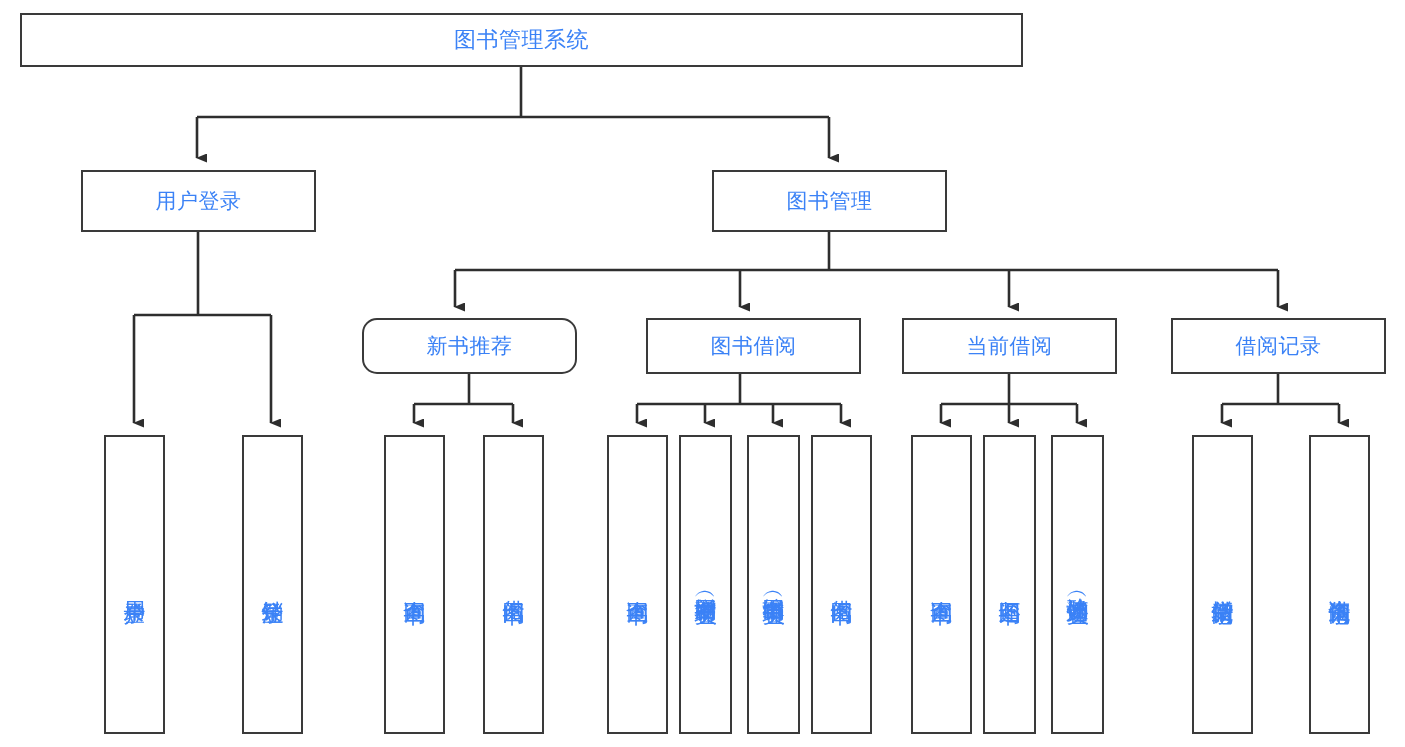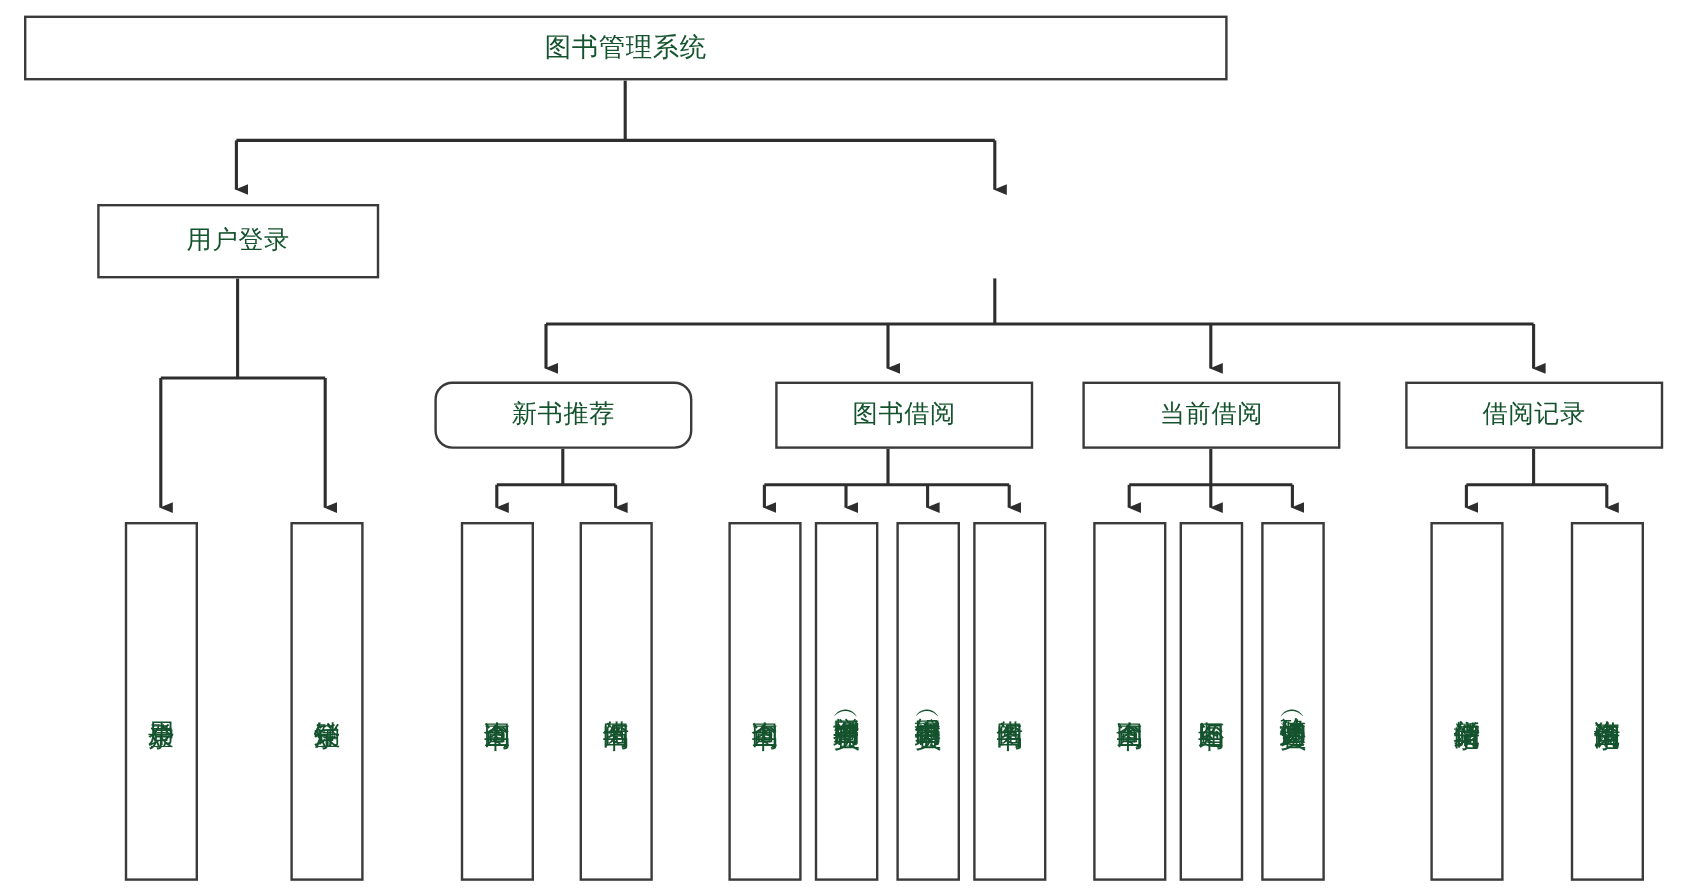--- a/index.html
+++ b/index.html
@@ -18,21 +18,21 @@
     overflow: hidden;
   }
   .node {
     position: absolute;
     box-sizing: border-box;
     background: #ffffff;
     border: 2px solid #3a3a3a;
     display: flex;
     align-items: center;
     justify-content: center;
-    color: #14532d;
+    color: #3b82f6;
   }
   .node .label {
     display: block;
     text-align: center;
     line-height: 1.18;
     white-space: nowrap;
   }
   
   .node.h .label {
     font-size: 21px;
@@ -126,20 +126,23 @@
     </g>
   </svg>
 
   <div class="node h root" style="left:20px; top:13px; width:1003px; height:54px;">
     <span class="label">图书管理系统</span>
   </div>
 
   <div class="node h" style="left:81px; top:170px; width:235px; height:62px;">
     <span class="label">用户登录</span>
   </div>
+  <div class="node h" style="left:712px; top:170px; width:235px; height:62px;">
+    <span class="label">图书管理</span>
+  </div>
 
   <div class="node h" style="left:362px; top:318px; width:215px; height:56px;border-radius:15px;">
     <span class="label">新书推荐</span>
   </div>
   <div class="node h" style="left:646px; top:318px; width:215px; height:56px;">
     <span class="label">图书借阅</span>
   </div>
   <div class="node h" style="left:1171px; top:318px; width:215px; height:56px;">
     <span class="label">借阅记录</span>
   </div>

